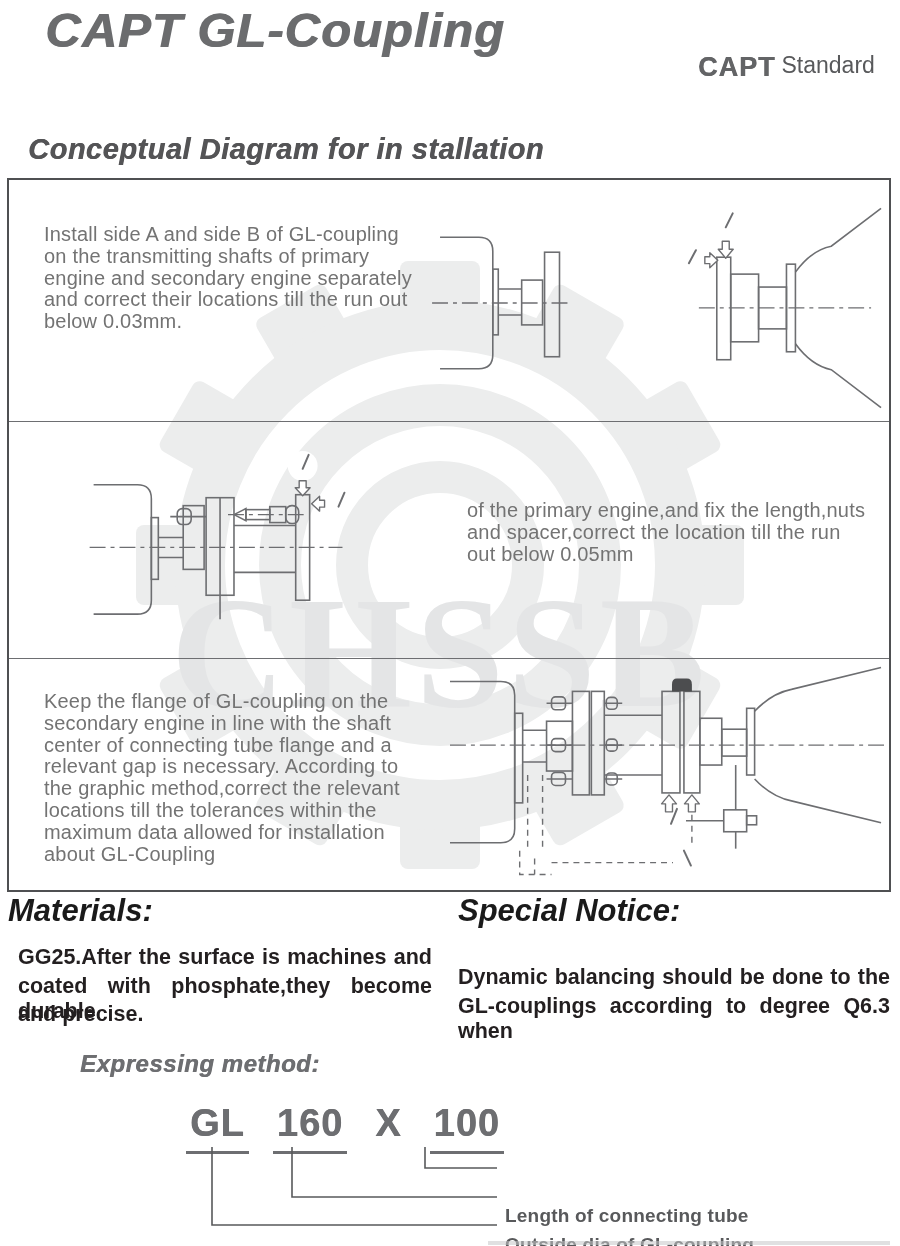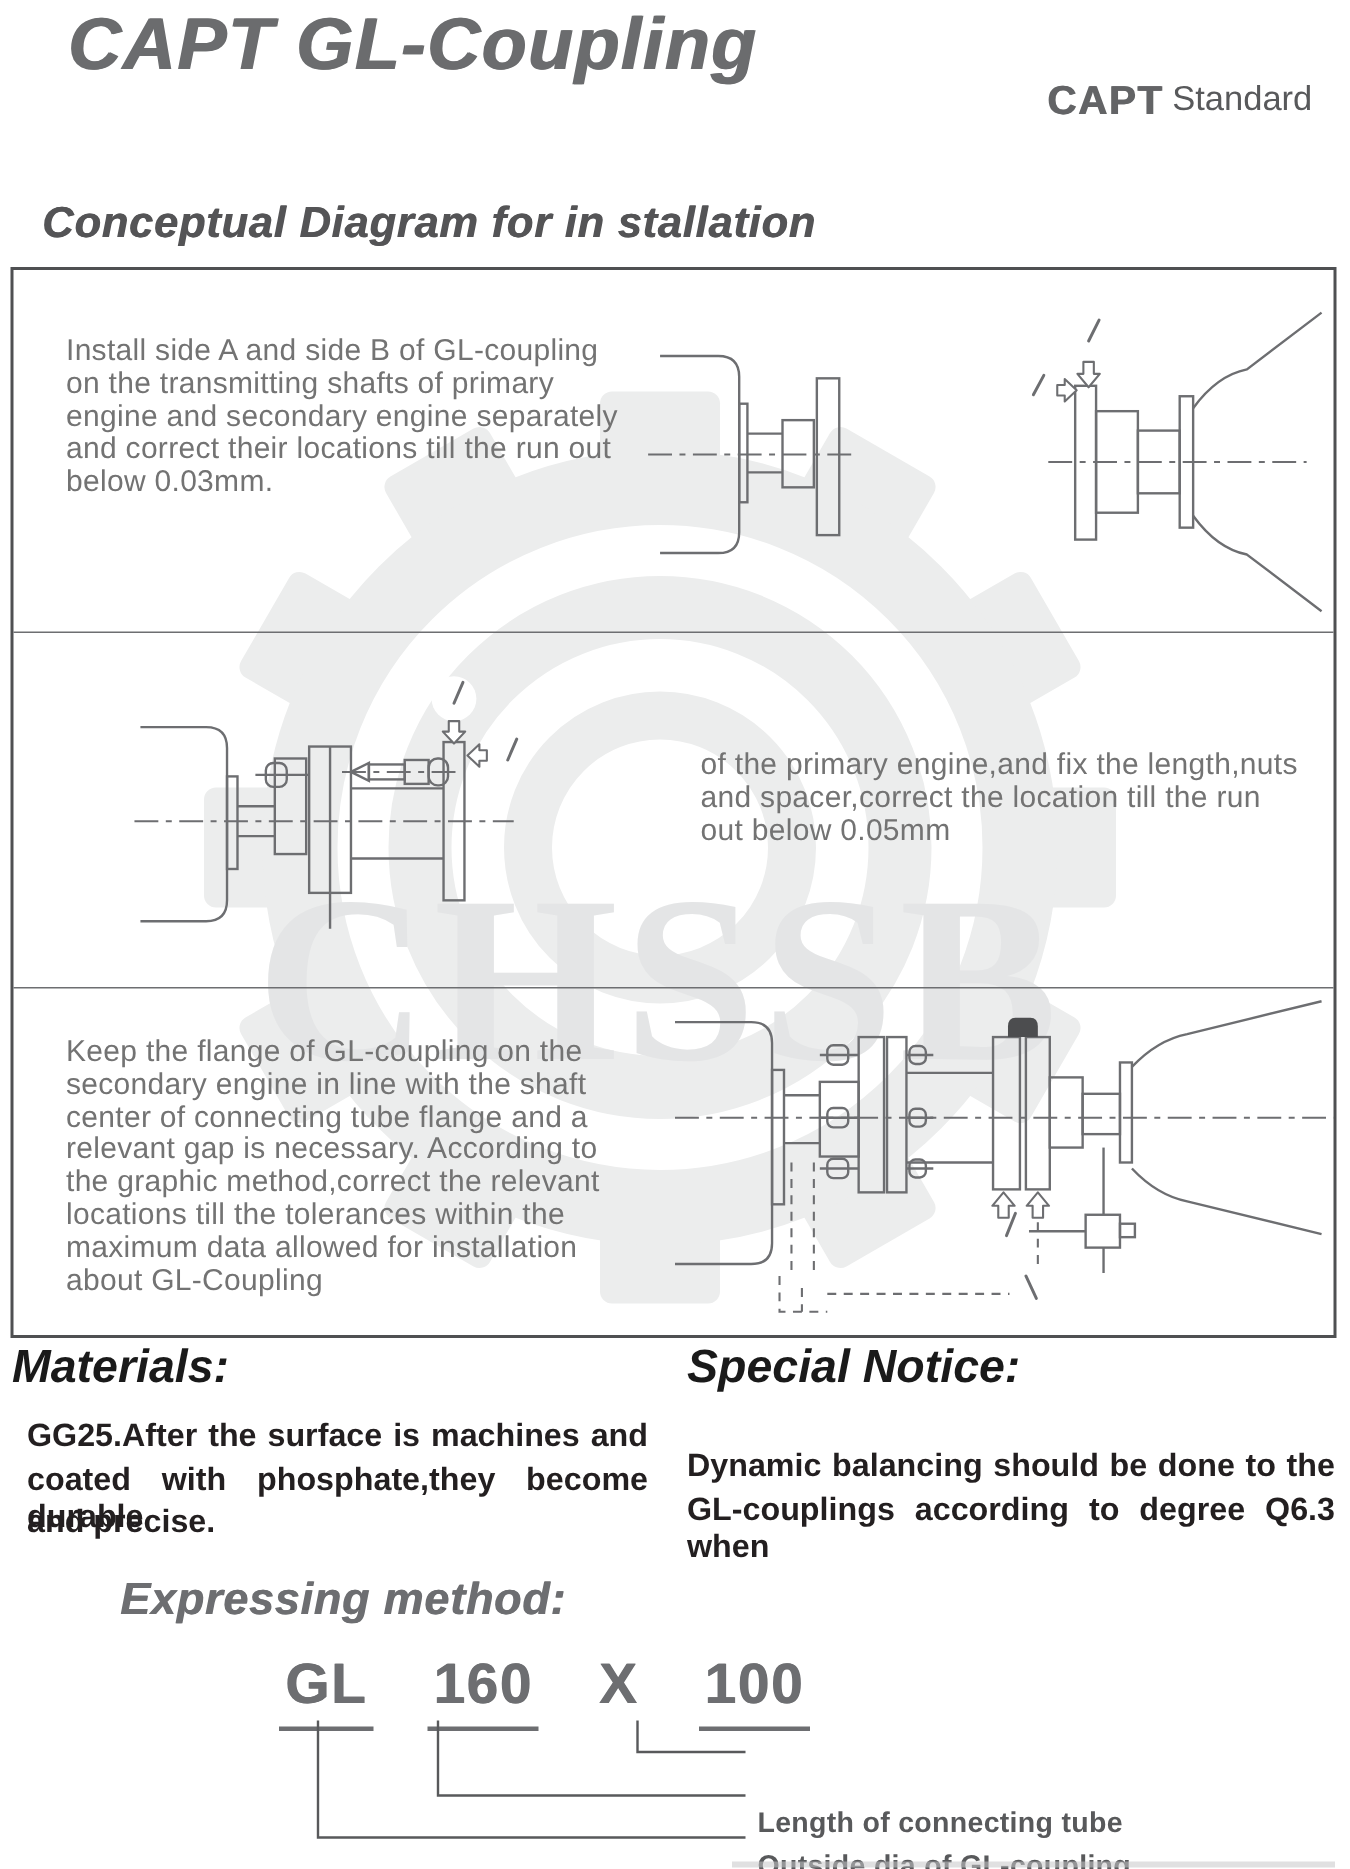--- a/index.html
+++ b/index.html
@@ -72,24 +72,24 @@
   .not-head { left:458px; top:893px; }
   .block-body { position:absolute; color:#231f20; font-size:21.5px; font-weight:700; }
   .mat-body { left:8px; top:945px; width:414px;margin-left:10px; }
   .not-body { left:458px; top:945px; width:432px;margin-top:20px; }
   .jline { text-align:justify; text-align-last:justify; height:28.5px; }
   .jline.last { text-align-last:left; }
 
   
   .exp-heading {
     position:absolute; left:80px; top:1050px; margin:0;
-    font-size:30px; font-weight:700; font-style:italic; color:#6d6e71;
+    font-size:24px; font-weight:700; font-style:italic; color:#6d6e71;
     letter-spacing:0.5px; text-shadow:0.5px 0 currentColor; white-space:nowrap;
   }
-  .exp-code { position:absolute; left:186px; top:1102px; display:flex; gap:36px; }
+  .exp-code { position:absolute; left:186px; top:1102px; display:flex; gap:24px; }
   .exp-part {
     font-size:38px; font-weight:700; color:#6d6e71; letter-spacing:1px;
     padding:0 4px 6px; text-shadow:0.5px 0 currentColor;
   }
   .exp-part.u { border-bottom:3px solid #6d6e71; }
   .callout-svg { position:absolute; left:0; top:1140px; width:900px; height:106px; }
   .callout-svg path { fill:none; stroke:#58595b; stroke-width:1.6; }
   .exp-label {
     position:absolute; left:505px; font-size:19px; font-weight:700; color:#58595b;
     white-space:nowrap; letter-spacing:0.2px;margin-top:48px;

